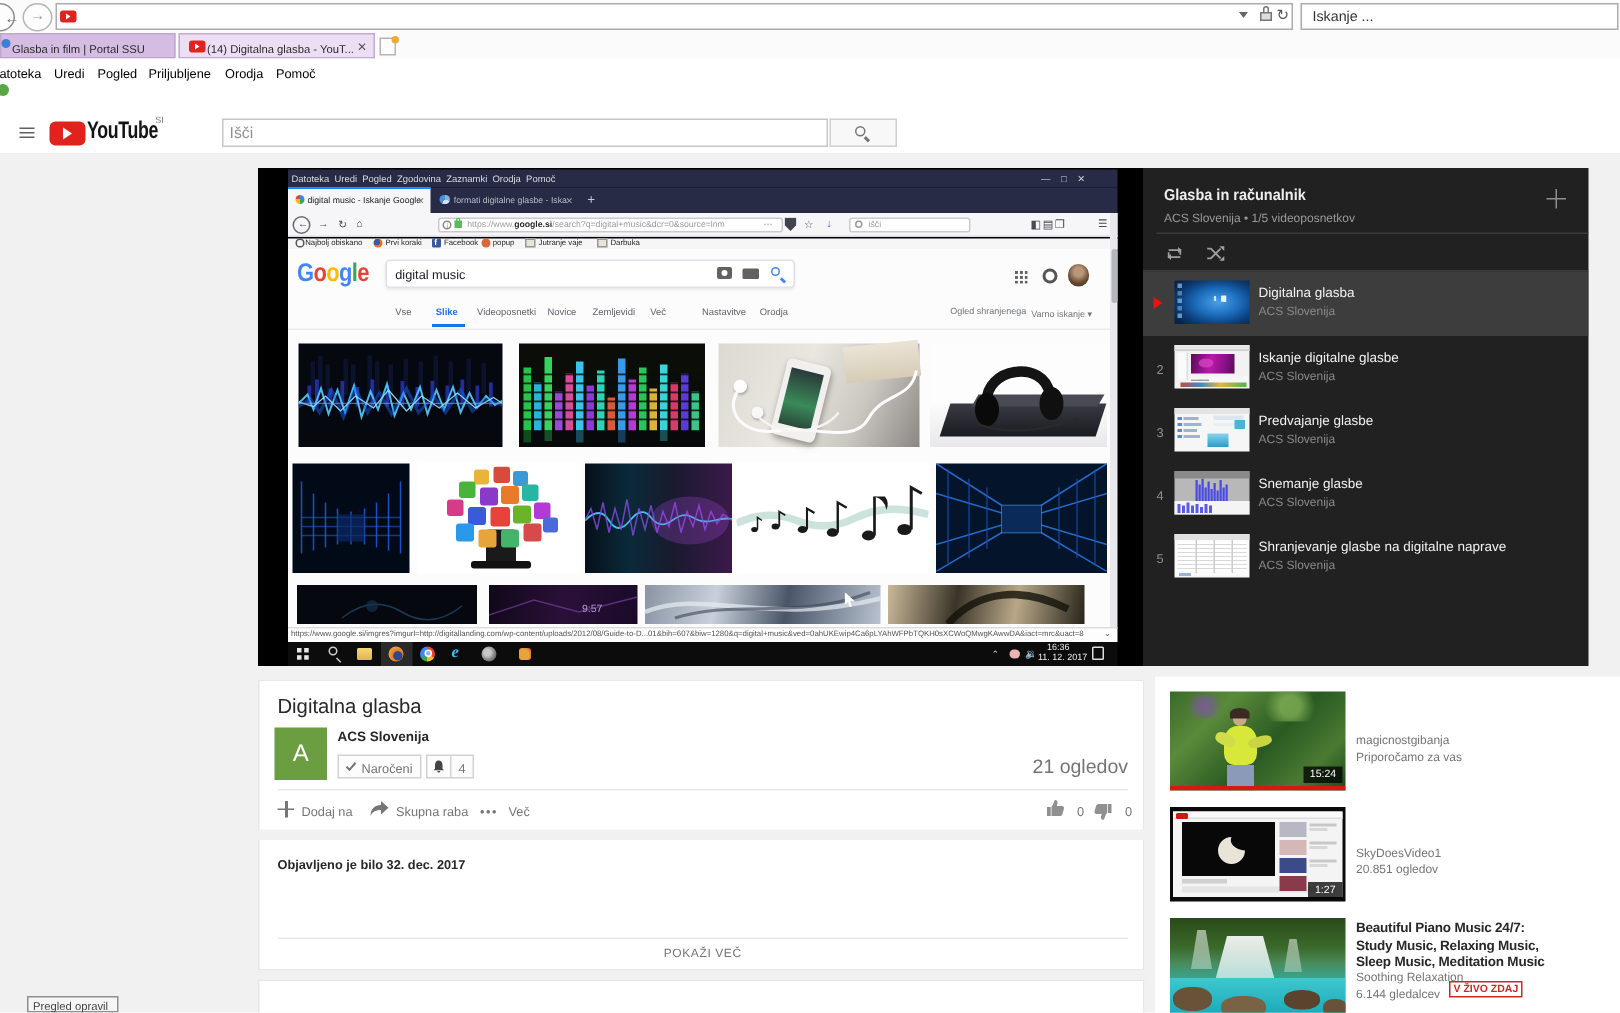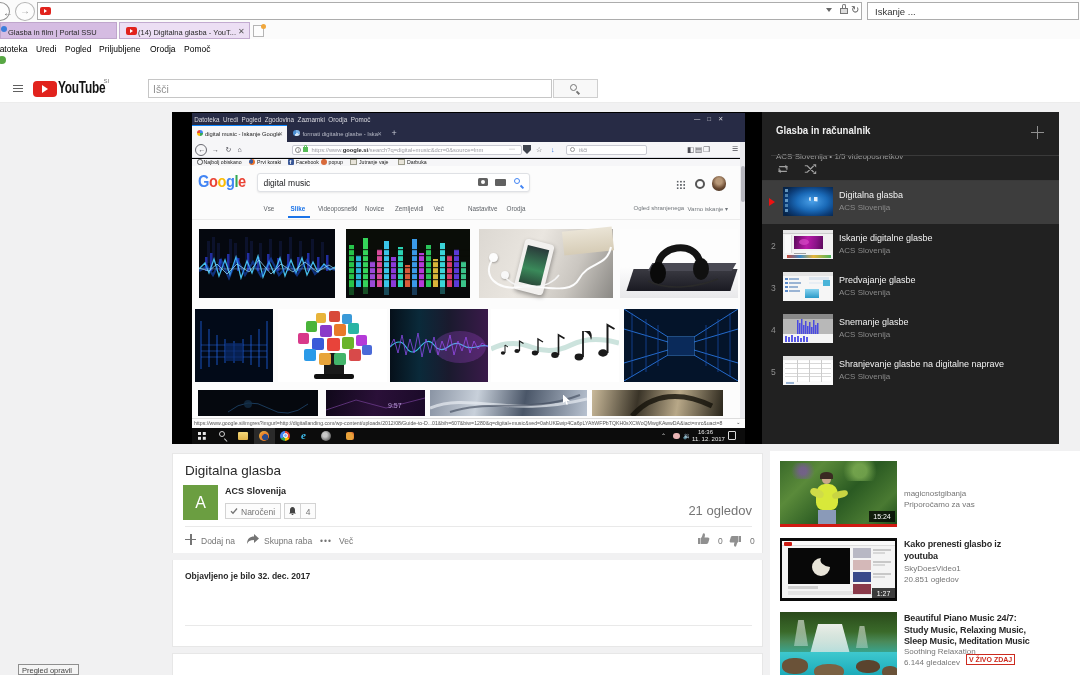--- a/index.html
+++ b/index.html
@@ -374,21 +374,21 @@
     <div class="a" style="left:536px;top:319px;width:8px;height:9px;border:1px solid #ddd;border-radius:1px"></div>
   </div>
 </div>
 
 <div class="a" id="playlist" style="left:762px;top:112px;width:297px;height:332px;background:#212121;overflow:hidden">
   <div class="a nw" style="left:14px;top:12px;font-size:10.5px;font-weight:bold;color:#eee;transform:scaleX(0.92);transform-origin:0 0">Glasba in računalnik</div>
   <div class="a" style="left:269px;top:14px;width:13px;height:13px">
     <div class="a" style="left:6px;top:0;width:1.4px;height:13px;background:#909090"></div>
     <div class="a" style="left:0;top:6px;width:13px;height:1.4px;background:#909090"></div>
   </div>
-  <div class="a nw" style="left:14px;top:40px;font-size:8px;color:#9a9a9a">ACS Slovenija • 1/5 videoposnetkov</div>
+  <div class="a nw" style="left:14px;top:29px;font-size:8px;color:#9a9a9a">ACS Slovenija • 1/5 videoposnetkov</div>
   <div class="a" style="left:9px;top:43px;width:288px;height:1px;background:#3a3a3a"></div>
   <svg class="a" style="left:14px;top:51px" width="14" height="12" viewBox="0 0 18 14">
       <path d="M4 4 H14 V8 M14 10 H4 V6" stroke="#a0a0a0" stroke-width="1.5" fill="none"></path>
       <path d="M12 1.5 L15 4 L12 6.5 Z M6 7.5 L3 10 L6 12.5 Z" fill="#a0a0a0"></path>
     </svg>
   <svg class="a" style="left:42px;top:51px" width="13" height="12" viewBox="0 0 16 14">
       <path d="M1 3 h3 l8 8 M1 11 h3 l8 -8" stroke="#a0a0a0" stroke-width="1.5" fill="none"></path>
       <path d="M11 1 h4 v4 z M11 13 h4 V9 z" fill="#a0a0a0"></path>
     </svg>
   <div class="a" style="left:0;top:68px;width:297px;height:1px;background:#3a3a3a"></div>
@@ -521,20 +521,21 @@
     </svg>
   <div class="a nw" style="left:545px;top:82px;font-size:8.5px;color:#757575">0</div>
   <svg class="a" style="left:556px;top:81px" width="13" height="12" viewBox="0 0 13 12">
       <path d="M12 7 H9.5 V1 H12 Z M9 1 H3.5 c-1 0-1.6 0.6-1.8 1.4 l-1 3.4 C 0.4 6.8 1.1 7.6 2.1 7.6 H5.5 C 5 9 4.7 10.4 5.4 11.2 C 6 11.9 7 11.7 7.2 10.9 L 8 8.6 C 8.3 7.8 9 7.2 9 7 Z" fill="#909090"></path>
     </svg>
   <div class="a nw" style="left:577px;top:82px;font-size:8.5px;color:#757575">0</div>
 
   <div class="a" style="left:-1px;top:99px;width:593px;height:7px;background:#f1f1f2"></div>
   <div class="a nw" style="left:12px;top:117px;font-size:8.5px;font-weight:bold;color:#282828">Objavljeno je bilo 32. dec. 2017</div>
   <div class="a" style="left:12px;top:171px;width:567px;height:1px;background:#e9e9e9"></div>
+  <div class="a nw" style="left:0;top:177px;width:591px;text-align:center;font-size:8px;color:#757575;letter-spacing:0.4px">POKAŽI VEČ</div>
 </div>
 <div class="a" style="left:172px;top:653px;width:591px;height:22px;background:#fff;border:1px solid #e7e7e7;border-bottom:none"></div>
 
 <div class="a" id="related" style="left:770px;top:451px;width:310px;height:224px;background:#fff">
 
   <div class="a" style="left:10px;top:10px;width:117px;height:66px;overflow:hidden;background:linear-gradient(135deg,#3a6a2a 0%,#5a8a3a 25%,#2a5a22 55%,#4a7a32 80%,#1a4a1a 100%)">
     <div class="a" style="left:8px;top:2px;width:30px;height:16px;background:radial-gradient(circle,#7a5a9a 20%,transparent 70%);opacity:0.8"></div>
     <div class="a" style="left:60px;top:0px;width:40px;height:20px;background:radial-gradient(circle,#8aba5a 30%,transparent 75%);opacity:0.7"></div>
     <div class="a" style="left:42px;top:14px;width:9px;height:9px;border-radius:50%;background:#caa88a"></div>
     <div class="a" style="left:36px;top:23px;width:22px;height:26px;border-radius:40% 40% 30% 30%;background:#d8e83a"></div>
@@ -563,21 +564,20 @@
     <div class="a" style="left:93px;top:23px;width:18px;height:2px;background:#c8c8c8"></div>
     <div class="a" style="left:93px;top:26px;width:12px;height:2px;background:#d8d8d8"></div>
     <div class="a" style="left:73px;top:34px;width:18px;height:10px;background:#3a4a8a"></div>
     <div class="a" style="left:93px;top:35px;width:18px;height:2px;background:#c8c8c8"></div>
     <div class="a" style="left:93px;top:38px;width:12px;height:2px;background:#d8d8d8"></div>
     <div class="a" style="left:8px;top:48px;width:30px;height:3px;background:#d0d0d0"></div>
     <div class="a" style="left:8px;top:53px;width:103px;height:4px;background:#e4e4e4"></div>
     <div class="a" style="left:73px;top:46px;width:18px;height:10px;background:#8a3a4a"></div>
     <div class="a" style="left:92px;top:50px;width:23px;height:11px;background:rgba(0,0,0,0.75);color:#fff;font-size:7px;text-align:center;line-height:11px">1:27</div>
   </div>
-  <div style="position:absolute;left:134px;top:88px;width:176px;font-size:9px;font-weight:bold;color:#282828;line-height:11.5px;letter-spacing:-0.15px">Kako prenesti glasbo iz<br>youtuba</div>
   <div class="a nw" style="left:134px;top:113px;font-size:8px;color:#757575">SkyDoesVideo1</div>
   <div class="a nw" style="left:134px;top:123.5px;font-size:8px;color:#757575">20.851 ogledov</div>
 
   <div class="a" style="left:10px;top:161px;width:117px;height:66px;overflow:hidden;background:linear-gradient(180deg,#2a4a1a 0%,#3a6a2a 30%,#4a8a5a 45%,#2ababa 75%,#1a9aaa 100%)">
     <div class="a" style="left:30px;top:12px;width:40px;height:30px;background:linear-gradient(180deg,rgba(255,255,255,0.9),rgba(220,240,245,0.75));clip-path:polygon(20% 0,80% 0,100% 100%,0 100%)"></div>
     <div class="a" style="left:14px;top:8px;width:14px;height:26px;background:linear-gradient(180deg,rgba(255,255,255,0.55),rgba(230,245,248,0.4));clip-path:polygon(30% 0,70% 0,100% 100%,0 100%)"></div>
     <div class="a" style="left:76px;top:14px;width:12px;height:22px;background:linear-gradient(180deg,rgba(255,255,255,0.5),rgba(230,245,248,0.35));clip-path:polygon(30% 0,70% 0,100% 100%,0 100%)"></div>
     <div class="a" style="left:0px;top:40px;width:117px;height:26px;background:linear-gradient(180deg,#3ec8ce,#18a8b8)"></div>
     <div class="a" style="left:2px;top:46px;width:26px;height:16px;border-radius:45%;background:#6a5238"></div>
     <div class="a" style="left:34px;top:52px;width:30px;height:15px;border-radius:45%;background:#7a6244"></div>

